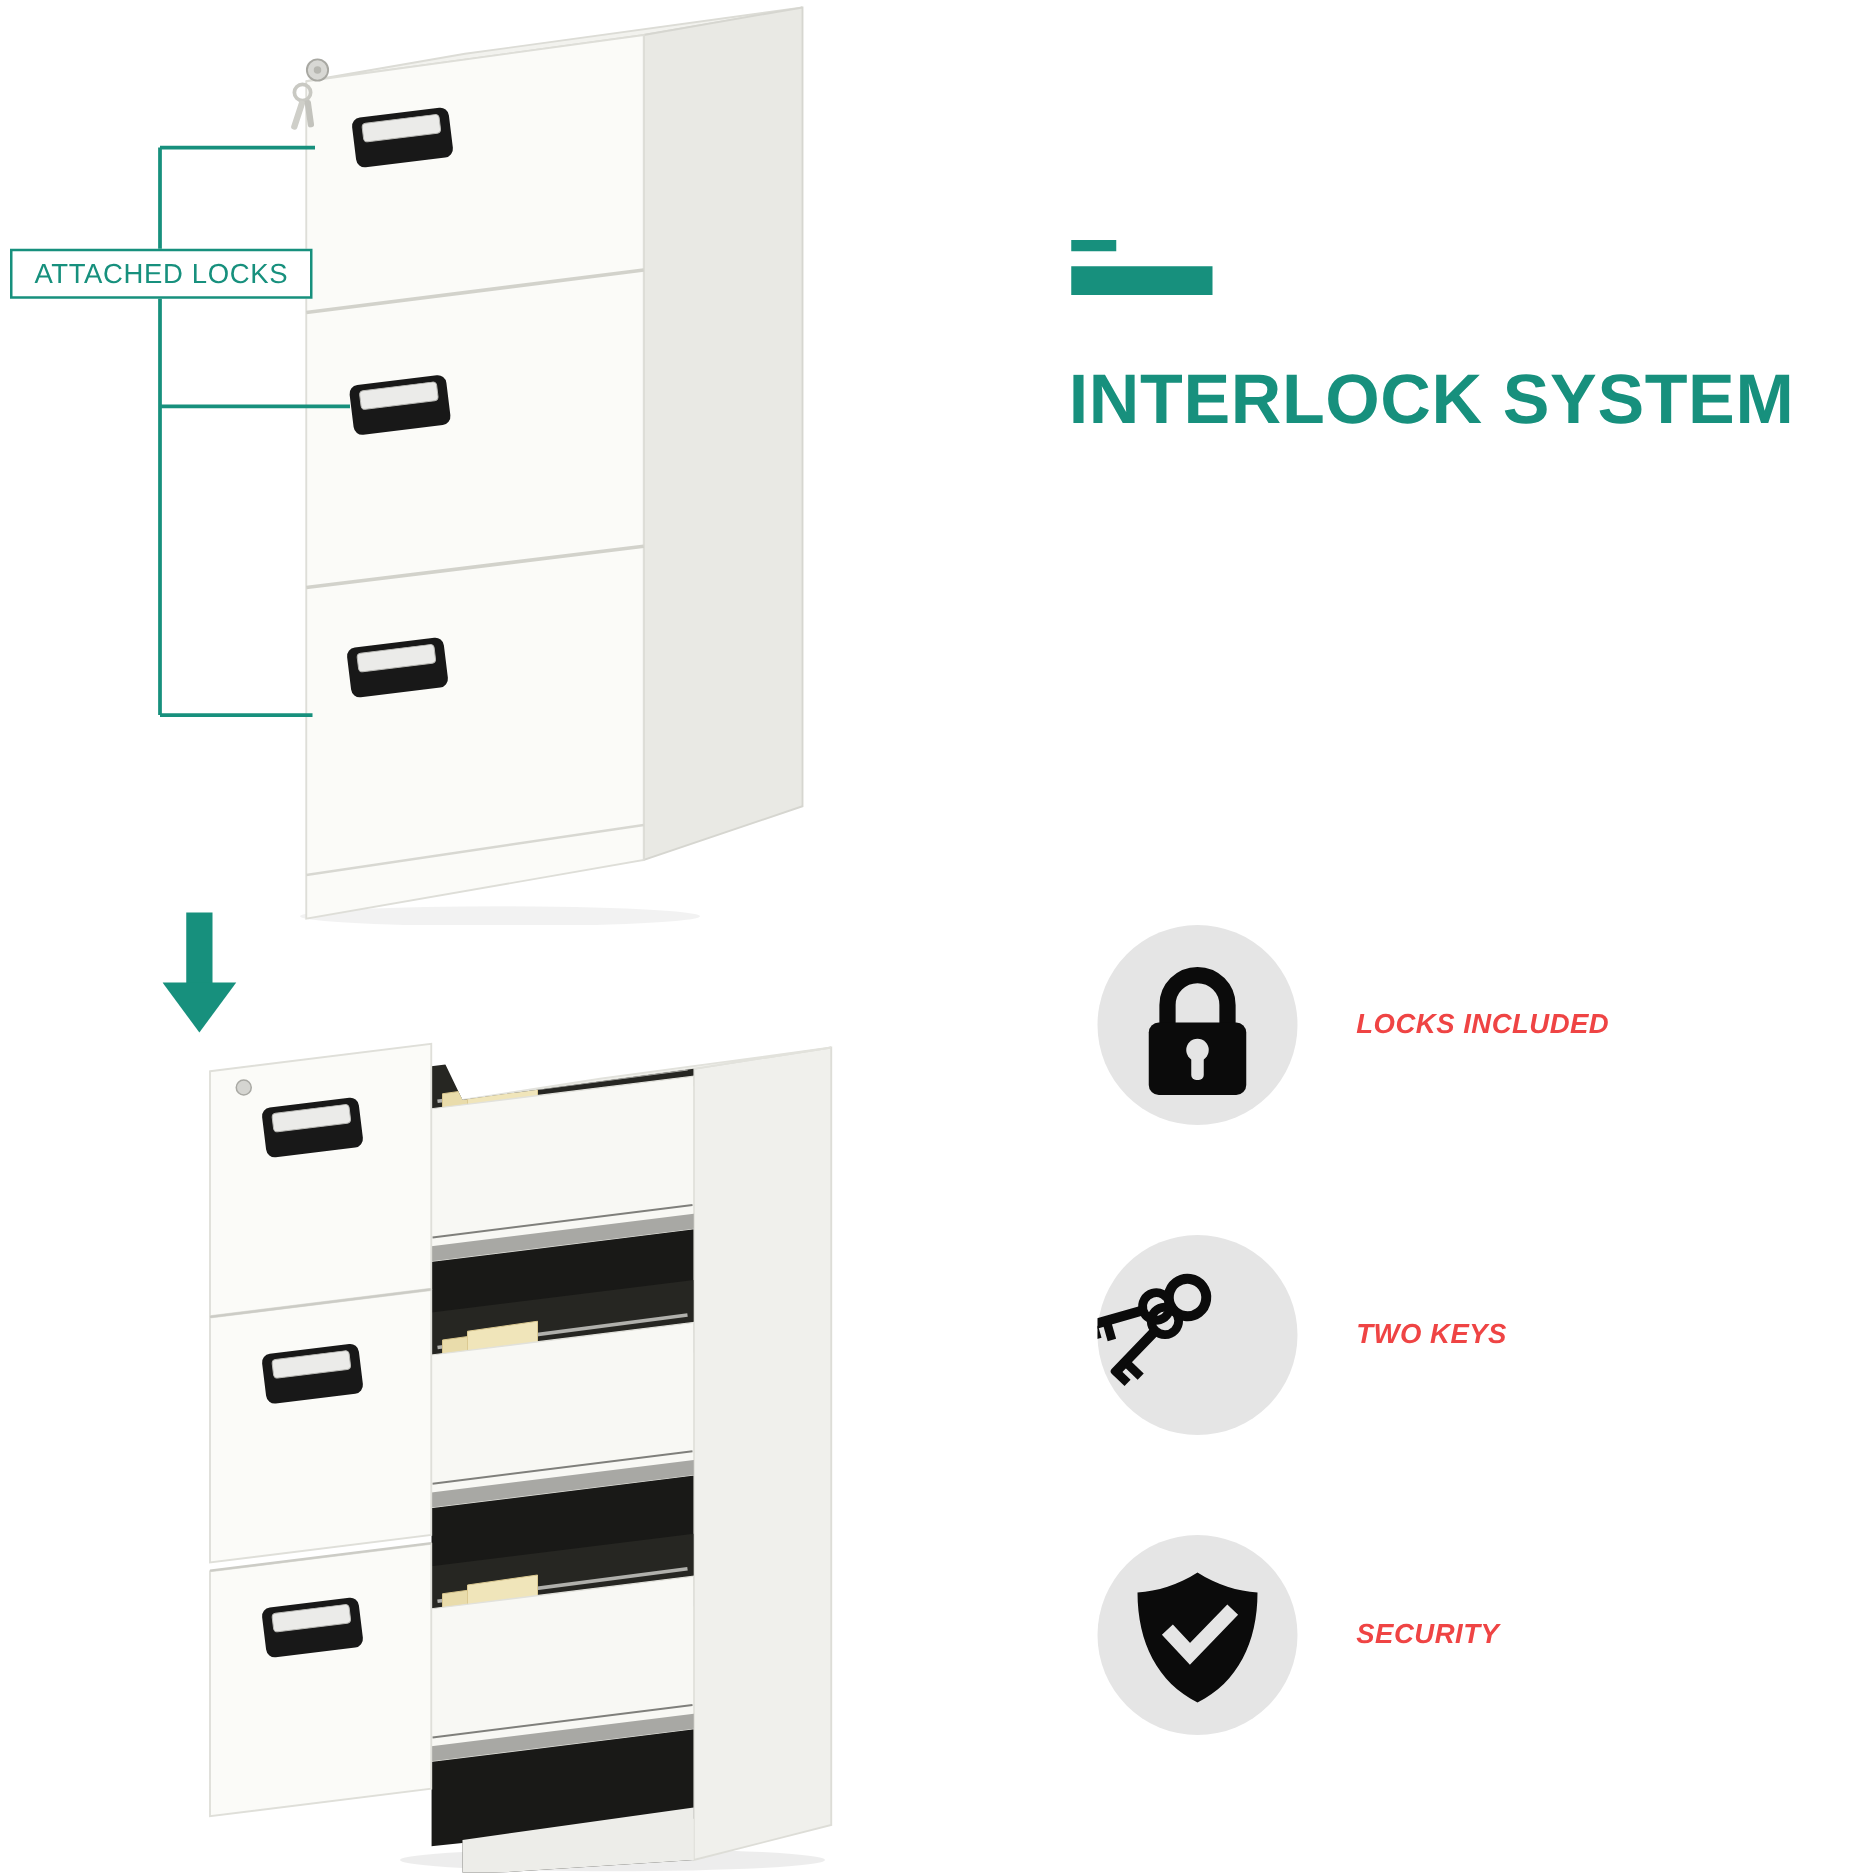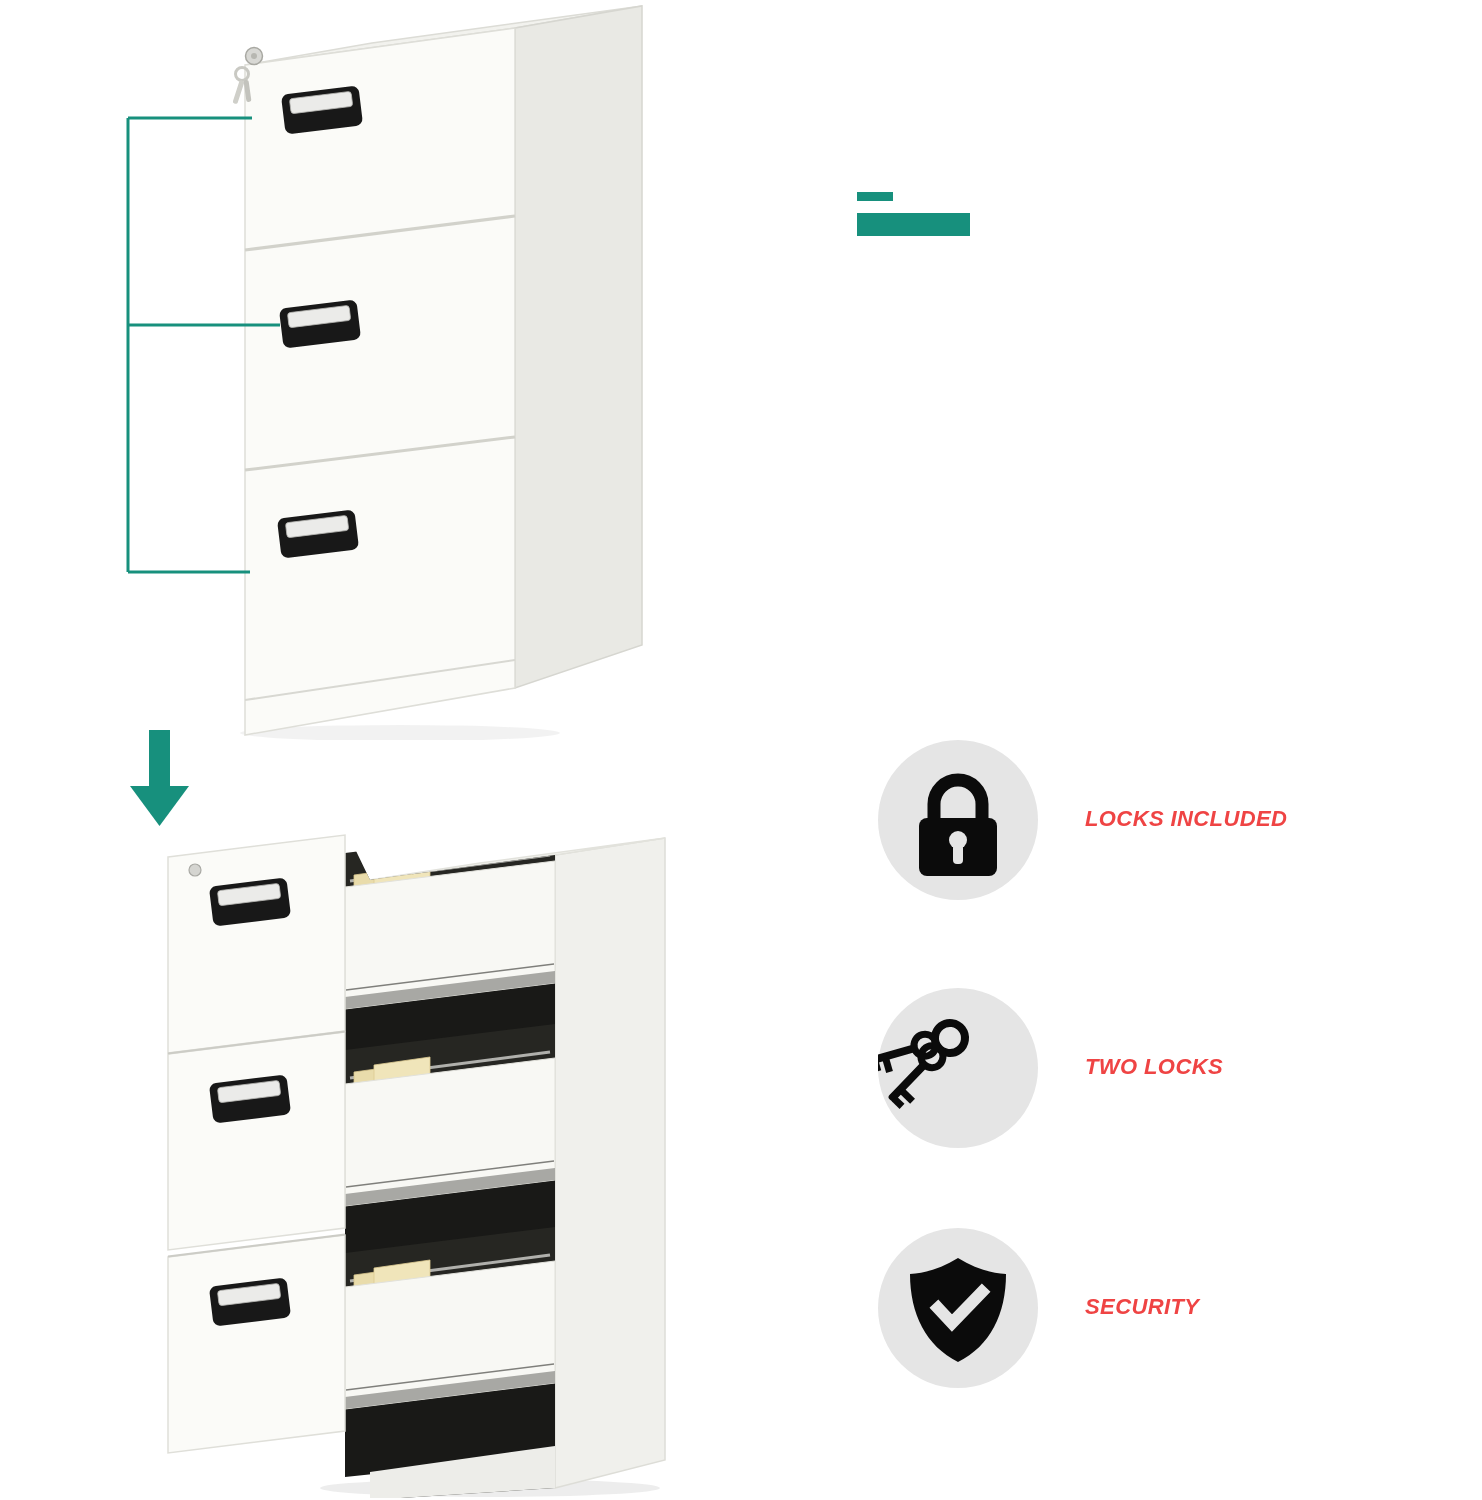--- a/index.html
+++ b/index.html
@@ -85,20 +85,21 @@
 
   <svg class="abs bracket-svg" width="300" height="500" viewBox="0 0 300 500">
     <g stroke="#17907D" stroke-width="3" fill="none">
       <line x1="128" y1="18" x2="128" y2="472"></line>
       <line x1="128" y1="18" x2="252" y2="18"></line>
       <line x1="128" y1="225" x2="280" y2="225"></line>
       <line x1="128" y1="472" x2="250" y2="472"></line>
     </g>
   </svg>
 
+  <div class="abs attached-box">ATTACHED LOCKS</div>
 
   <svg class="abs arrow-svg" width="60" height="104" viewBox="0 0 60 104">
     <rect x="19" y="4" width="21" height="58" fill="#17907D"></rect>
     <polygon points="0,60 59,60 29.5,100" fill="#17907D"></polygon>
   </svg>
 
   <svg class="abs cab-svg" style="left:160px;top:820px" width="510" height="678" viewBox="0 0 510 678">
     <defs>
       <clipPath id="shellClip">
         <polygon points="185,8 210,60 395,35 395,668 185,678"></polygon>
@@ -168,20 +169,21 @@
     </g>
     <g transform="rotate(-7 90 482)">
       <rect x="51" y="462" width="78" height="40" rx="7" fill="#181818"></rect>
       <rect x="59" y="467" width="62" height="15" rx="3" fill="#ebebe9" stroke="#b9b9b5" stroke-width="0.8"></rect>
     </g>
   </svg>
 
   <div class="abs mark-dash"></div>
   <div class="abs mark-bar"></div>
 
+  <div class="abs heading">INTERLOCK SYSTEM</div>
 
 
   <div class="abs feature-circle fc1">
     <svg width="160" height="160" viewBox="-80 -80 160 160">
       <g transform="translate(0,-4)">
         <path d="M -24 4 V -12 A 24 24 0 0 1 24 -12 V 4" fill="none" stroke="#0b0b0b" stroke-width="13"></path>
         <rect x="-39" y="2" width="78" height="58" rx="8" fill="#0b0b0b"></rect>
         <circle cx="0" cy="24" r="9" fill="#e5e5e5"></circle>
         <rect x="-5" y="28" width="10" height="20" rx="4" fill="#e5e5e5"></rect>
       </g>
@@ -201,21 +203,21 @@
         </g>
         <g transform="rotate(66)">
           <circle cx="0" cy="26" r="11" fill="none" stroke="#0b0b0b" stroke-width="7"></circle>
           <rect x="-4" y="36" width="8" height="48" rx="3" fill="#0b0b0b"></rect>
           <rect x="2" y="64" width="14" height="7" fill="#0b0b0b"></rect>
           <rect x="2" y="75" width="10" height="7" fill="#0b0b0b"></rect>
         </g>
       </g>
     </svg>
   </div>
-  <div class="abs feature-label fl2">TWO LOCKS</div>
+  <div class="abs feature-label fl2">TWO KEYS</div>
 
   <div class="abs feature-circle fc3">
     <svg width="160" height="160" viewBox="-80 -80 160 160">
       <g transform="translate(0,2)">
         <path d="M 0 -52 C 16 -42 32 -37 48 -36 C 48 4 32 36 0 52 C -32 36 -48 4 -48 -36 C -32 -37 -16 -42 0 -52 Z" fill="#0b0b0b"></path>
         <path d="M -20 -2 L -6 13 L 24 -18" fill="none" stroke="#e5e5e5" stroke-width="12" stroke-linecap="square"></path>
       </g>
     </svg>
   </div>
   <div class="abs feature-label fl3">SECURITY</div>

